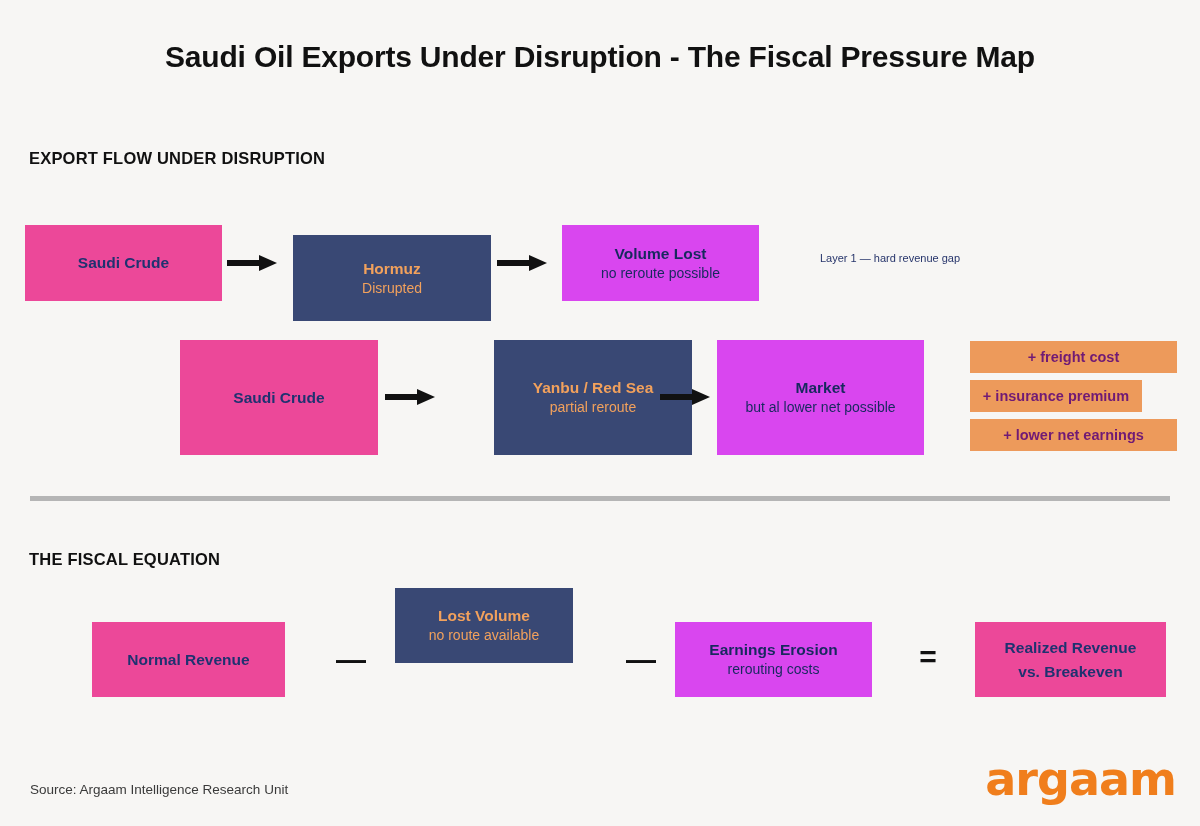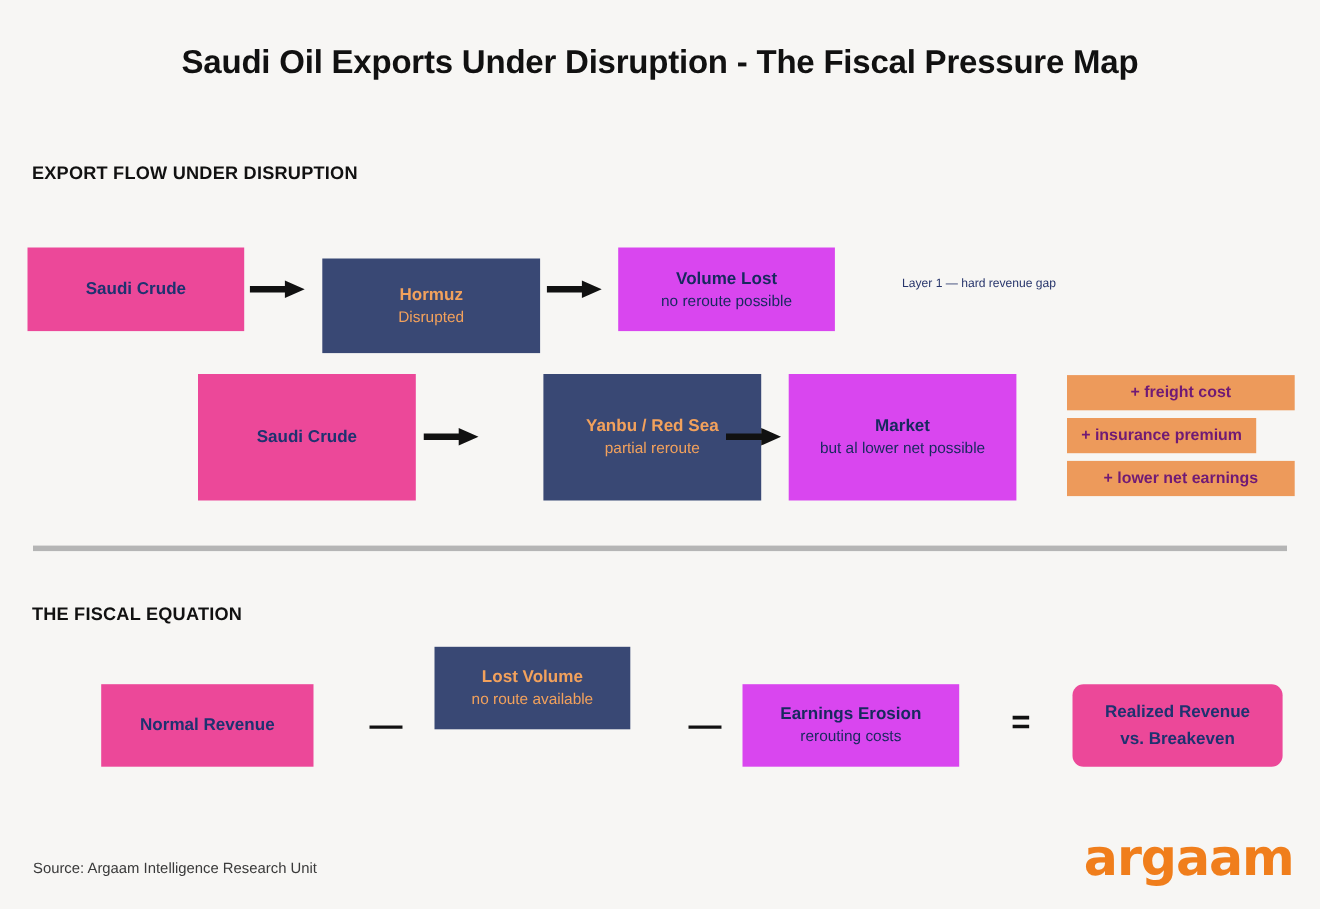--- a/index.html
+++ b/index.html
@@ -230,21 +230,21 @@
 
   <div class="operator" style="left:621px; top:645px;">—</div>
 
   <div class="box cyan" style="left:675px; top:622px; width:197px; height:75px;">
     <span class="line1">Earnings Erosion</span>
     <span class="line2">rerouting costs</span>
   </div>
 
   <div class="operator" style="left:908px; top:642px;">=</div>
 
-  <div class="box orange" style="left:975px; top:622px; width:191px; height:75px;border-radius:10px;">
+  <div class="box orange" style="left:975px; top:622px; width:191px; height:75px;">
     <span class="line1">Realized Revenue</span>
     <span class="line1" style="margin-top:4px;">vs. Breakeven</span>
   </div>
 
   <div class="source">Source: Argaam Intelligence Research Unit</div>
   <div class="logo">argaam</div>
 
 </div>
 
 </body></html>

